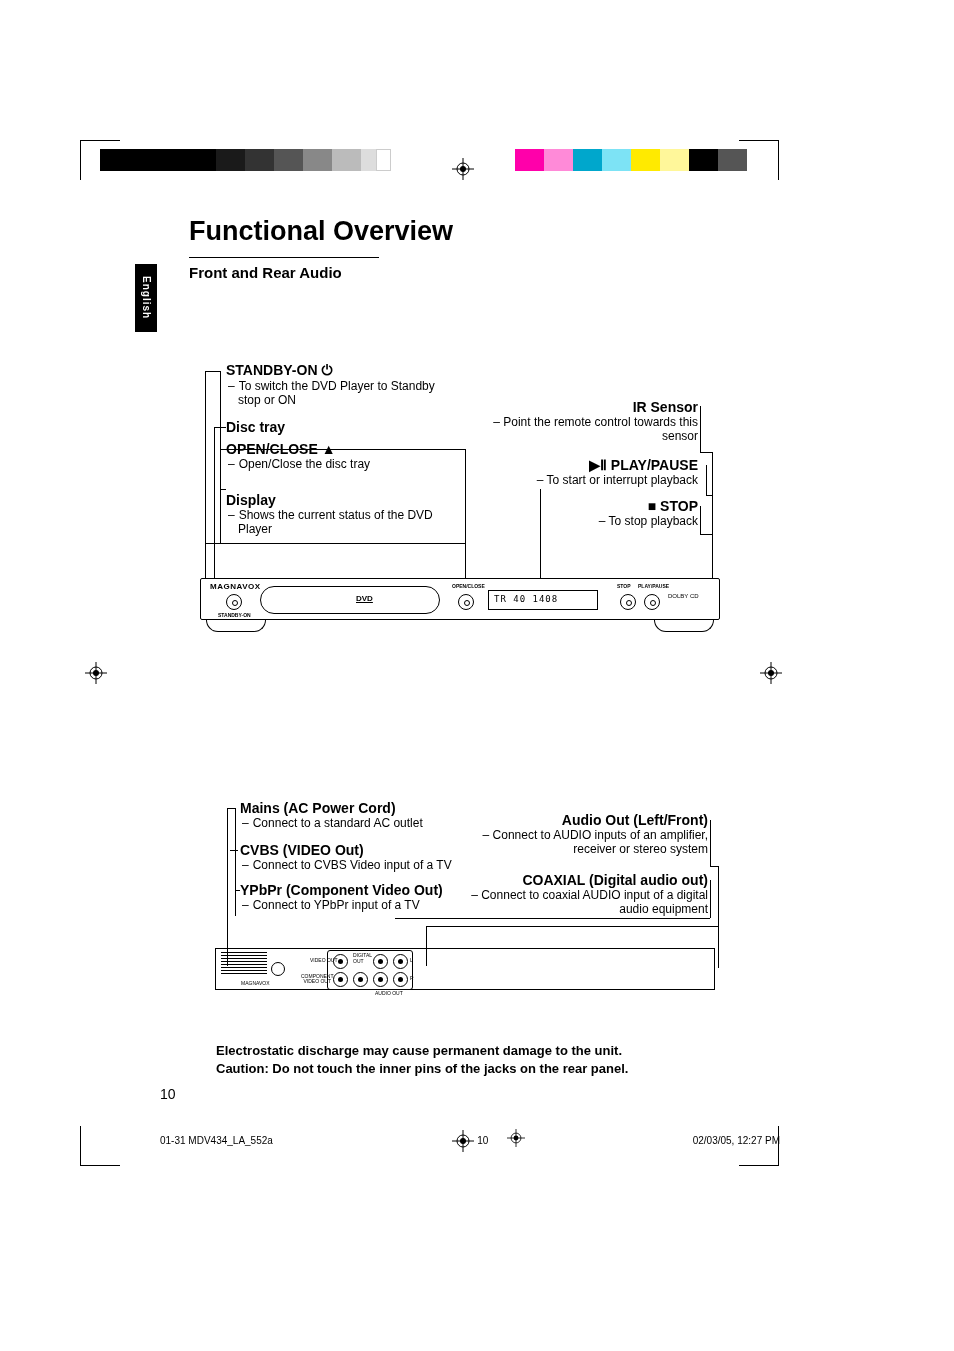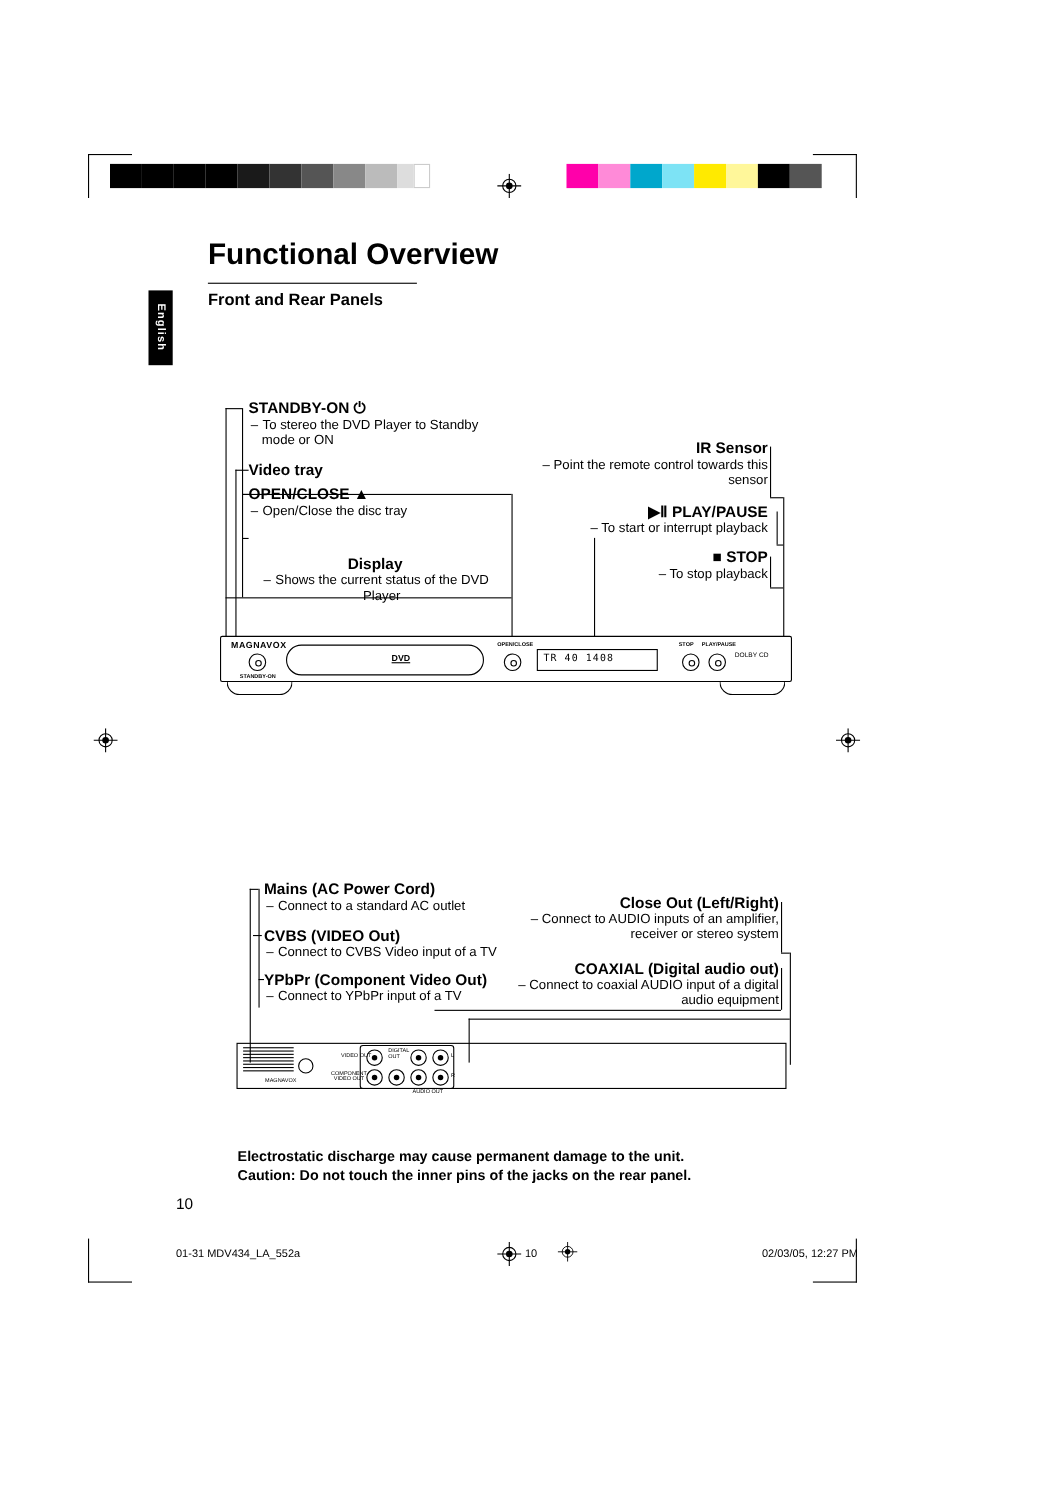--- a/index.html
+++ b/index.html
@@ -168,37 +168,37 @@
   <div class="cb" style="background:#ffea00"></div>
     <div class="cb" style="background:#fff79a"></div>
   <div class="cb" style="background:#000"></div>
     <div class="cb" style="background:#555"></div>
 </div>
 
 <div class="lang-tab">English</div>
 
 <div class="page-title">Functional Overview</div>
 <div class="subtitle-line"></div>
-<div class="subtitle">Front and Rear Panels</div>
+<div class="subtitle">Front and Rear Audio</div>
 
 <div class="label-block" style="left:226px; top:362px; width:220px;">
   <div class="lb-head"><span>STANDBY-ON</span> <span class="icon">⏻</span></div>
-  <div class="lb-body"><span class="dash">–</span><span>To stereo the DVD Player to Standby mode or ON</span></div>
+  <div class="lb-body"><span class="dash">–</span><span>To switch the DVD Player to Standby stop or ON</span></div>
 </div>
 
 <div class="label-block" style="left:226px; top:419px;">
-  <div class="lb-head">Video tray</div>
+  <div class="lb-head">Disc tray</div>
 </div>
 
 <div class="label-block" style="left:226px; top:441px; width:220px;">
   <div class="lb-head"><span>OPEN/CLOSE</span> <span class="icon">▲</span></div>
   <div class="lb-body"><span class="dash">–</span><span>Open/Close the disc tray</span></div>
 </div>
 
-<div class="label-block" style="left:226px; top:504px; width:230px;text-align:center;">
+<div class="label-block" style="left:226px; top:492px; width:230px;">
   <div class="lb-head">Display</div>
   <div class="lb-body"><span class="dash">–</span><span>Shows the current status of the DVD Player</span></div>
 </div>
 
 <div class="vline" style="left:220px; top:371px; height:172px;"></div>
 <div class="hline" style="left:205px; top:371px; width:15px;"></div>
 <div class="hline" style="left:214px; top:427px; width:12px;"></div>
 <div class="hline" style="left:220px; top:449px; width:6px;"></div>
 <div class="hline" style="left:220px; top:489px; width:6px;"></div>
 <div class="hline" style="left:205px; top:543px; width:260px;"></div>
@@ -264,21 +264,21 @@
   <div class="lb-head">YPbPr (Component Video Out)</div>
   <div class="lb-body"><span class="dash">–</span><span>Connect to YPbPr input of a TV</span></div>
 </div>
 <div class="vline" style="left:235px; top:808px; height:108px;"></div>
 <div class="hline" style="left:227px; top:808px; width:8px;"></div>
 <div class="vline" style="left:227px; top:808px; height:158px;"></div>
 <div class="hline" style="left:230px; top:850px; width:8px;"></div>
 <div class="hline" style="left:235px; top:890px; width:5px;"></div>
 
 <div class="label-block" style="left:478px; top:812px; width:230px;">
-  <div class="lb-head-r">Close Out (Left/Right)</div>
+  <div class="lb-head-r">Audio Out (Left/Front)</div>
   <div class="lb-body-r">– Connect to AUDIO inputs of an amplifier, receiver or stereo system</div>
 </div>
 <div class="label-block" style="left:468px; top:872px; width:240px;">
   <div class="lb-head-r">COAXIAL (Digital audio out)</div>
   <div class="lb-body-r">–  Connect to coaxial AUDIO input of a digital audio equipment</div>
 </div>
 <div class="vline" style="left:710px; top:820px; height:46px;"></div>
 <div class="vline" style="left:710px; top:880px; height:38px;"></div>
 <div class="hline" style="left:710px; top:866px; width:8px;"></div>
 <div class="vline" style="left:718px; top:866px; height:102px;"></div>

